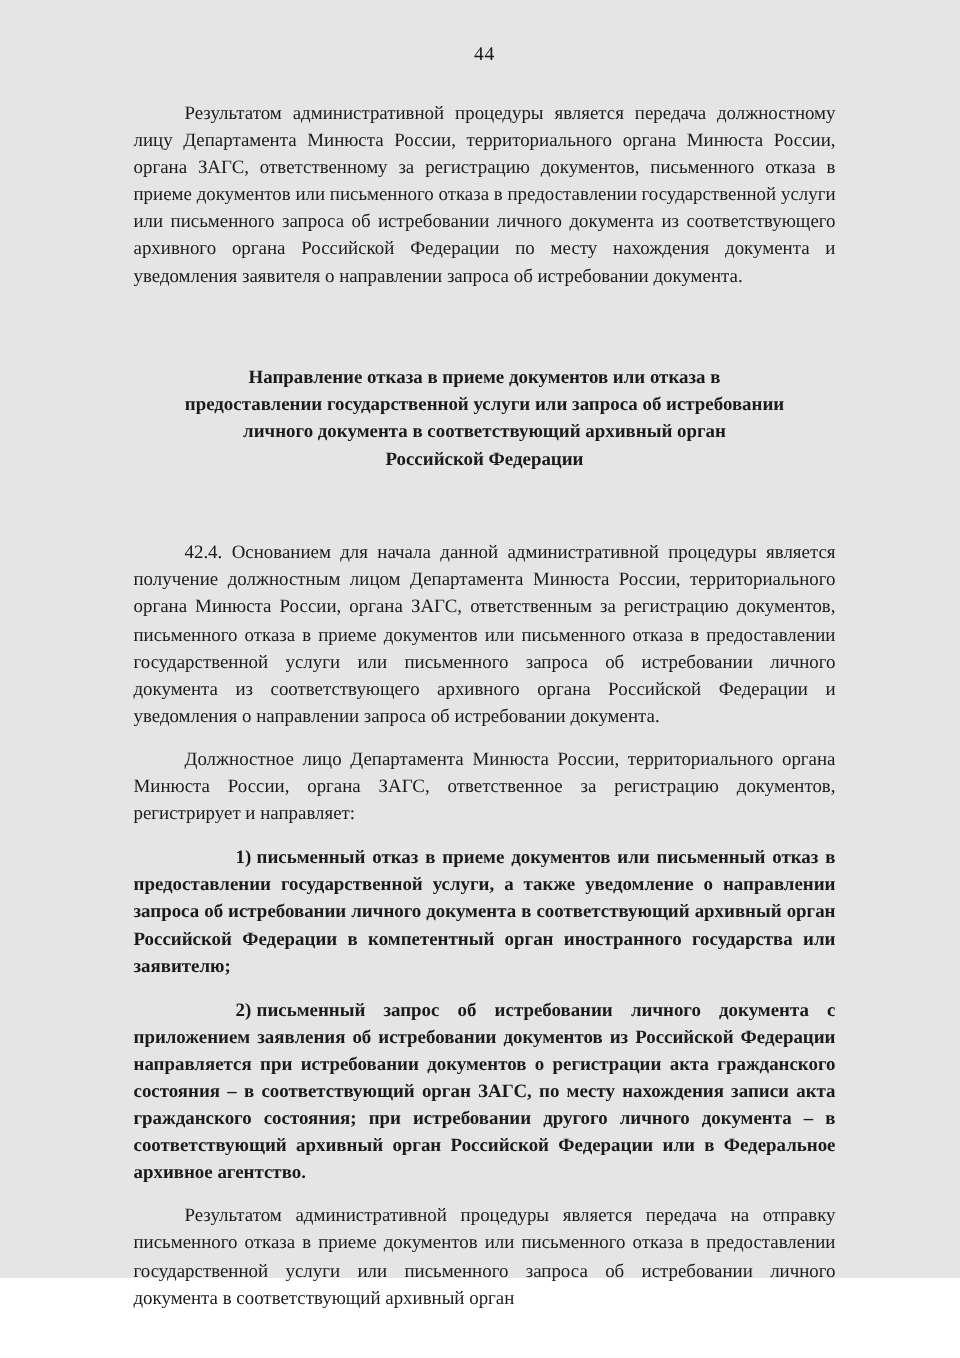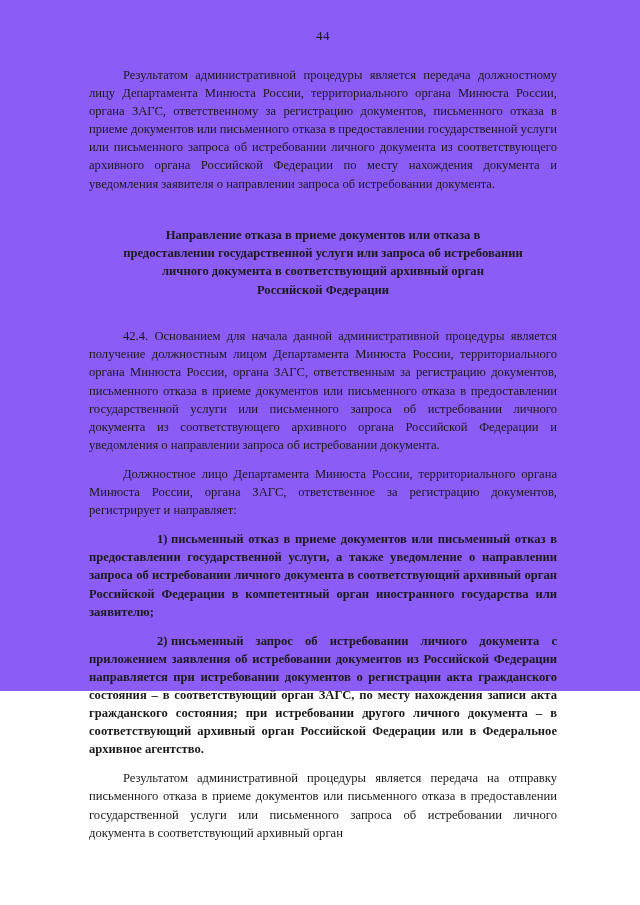--- a/index.html
+++ b/index.html
@@ -9,24 +9,24 @@
   }
   body {
     width: 640px;
     height: 905px;
     font-family: "Liberation Serif", serif;
     color: #1a1a1a;
   }
   .page {
     position: relative;
     width: 640px;
-    height: 691px;
+    height: 852px;
     box-sizing: border-box;
     padding: 28px 72px 12px 78px;
-    background: #8b5cf6;
+    background: #e5e5e5;
   }
   .page-number {
     text-align: center;
     font-size: 13px;
     line-height: 16px;
     margin: 0 0 22px 0;
     letter-spacing: 0.5px;
   }
   p.body-par {
     margin: 11px;
@@ -37,21 +37,21 @@
     text-indent: 34px;
     hyphens: none;
   }
   .spacer-lg {
     height: 22px;
   }
   .spacer-md {
     height: 17px;
   }
   .heading {
-    margin: 0;
+    margin: 16px;
     font-size: 12.6px;
     line-height: 18.4px;
     text-align: center;
     font-weight: bold;
     padding: 0 18px;
   }
   .heading .hline {
     display: block;
   }
   .list-par {

